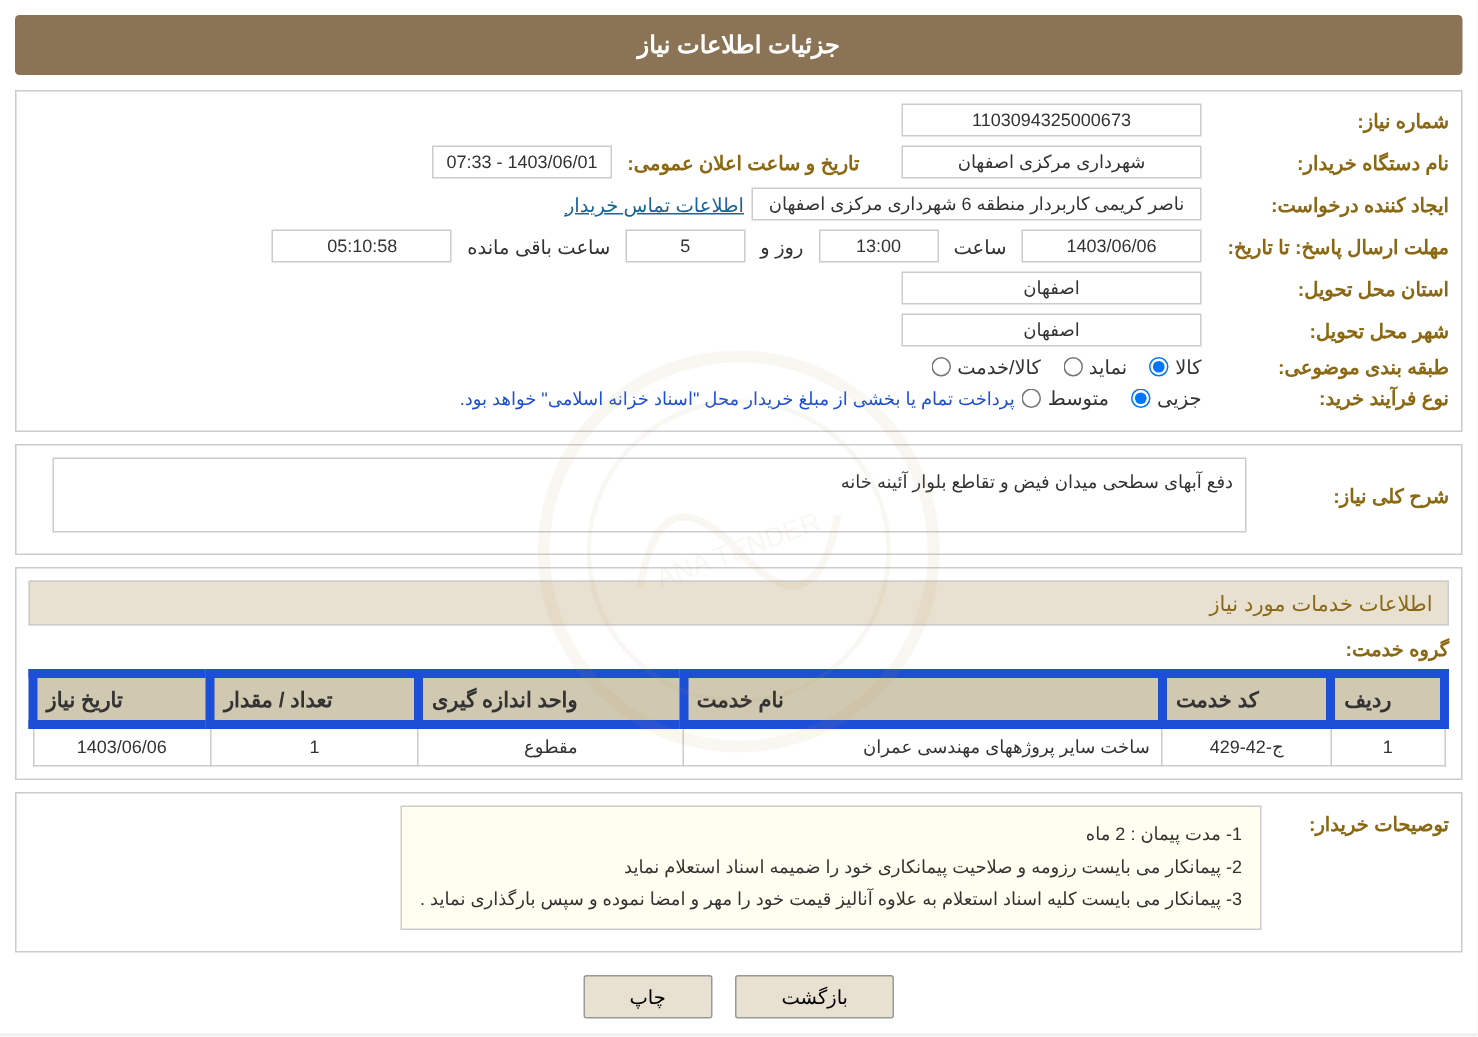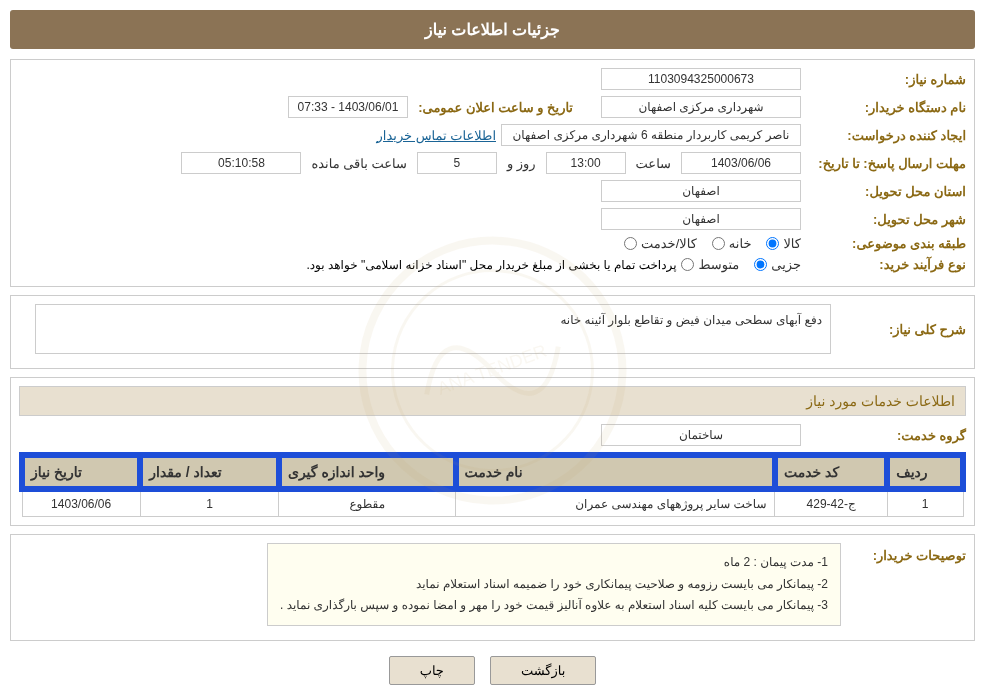--- a/index.html
+++ b/index.html
@@ -88,21 +88,21 @@
     }
     .radio-item {
       display: flex;
       align-items: center;
       gap: 4px;
     }
     .radio-item input[type="radio"] {
       cursor: pointer;
     }
     .process-text {
-      color: #000000;
+      color: #1d4ed8;
       font-size: 12px;
       flex: 1;
     }
     .description-box {
       border: 1px solid #ccc;
       padding: 8px;
       background: #fff;
       min-height: 50px;
       text-align: right;
       font-size: 12px;
@@ -227,21 +227,21 @@
       </div>
 
       <div class="info-row">
         <span class="label">طبقه بندی موضوعی:</span>
         <div class="radio-group">
           <div class="radio-item">
             <span>کالا</span>
             <input type="radio" name="category" checked="" style="">
           </div>
           <div class="radio-item">
-            <span>خانه</span>
+            <span>نماید</span>
             <input type="radio" name="category" style="">
           </div>
           <div class="radio-item">
             <span>کالا/خدمت</span>
             <input type="radio" name="category" style="">
           </div>
         </div>
       </div>
 
       <div class="info-row">
@@ -266,21 +266,20 @@
         <span class="label" style="min-width: 120px;">شرح کلی نیاز:</span>
         <div class="description-box">دفع آبهای سطحی میدان فیض و تقاطع بلوار آئینه خانه</div>
       </div>
     </div>
 
     <div class="section">
       <div class="section-title">اطلاعات خدمات مورد نیاز</div>
 
       <div class="info-row">
         <span class="label">گروه خدمت:</span>
-        <div class="value-box value-box-medium">ساختمان</div>
       </div>
 
       <table>
         <thead>
           <tr>
             <th>ردیف</th>
             <th>کد خدمت</th>
             <th>نام خدمت</th>
             <th>واحد اندازه گیری</th>
             <th>تعداد / مقدار</th>

